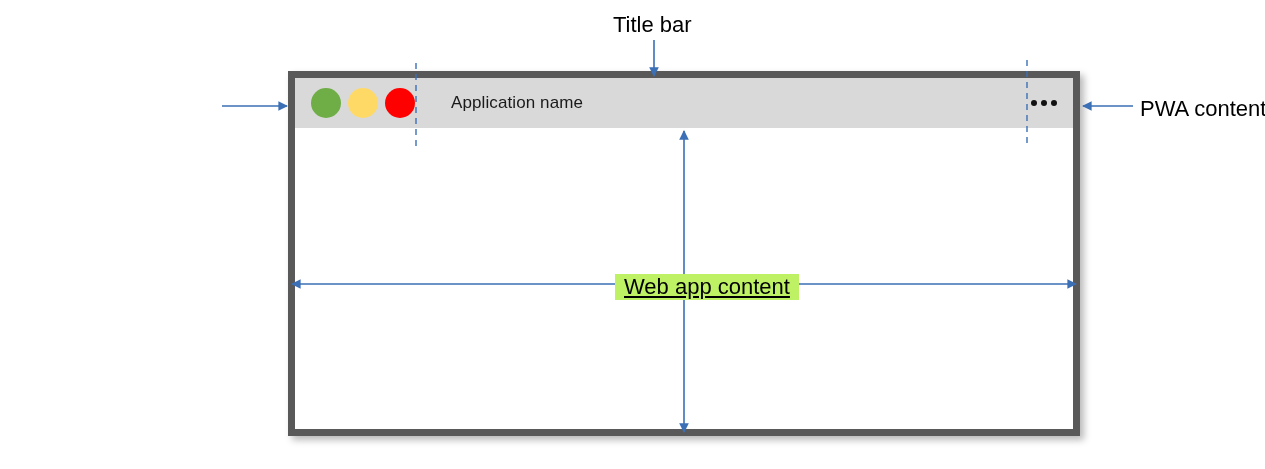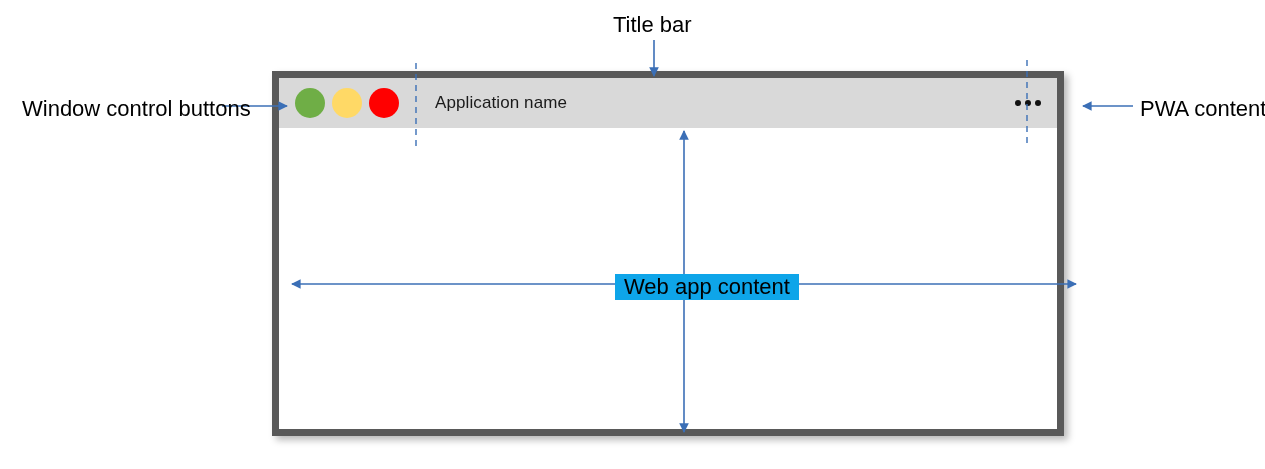--- a/index.html
+++ b/index.html
@@ -7,28 +7,28 @@
     width:1265px;height:469px;background:#ffffff;position:relative;
     font-family:"Liberation Sans", sans-serif;color:#000;overflow:hidden;
   }
   .stage{position:absolute;inset:0;}
 
   
   .anno{position:absolute;font-size:22px;line-height:1.2;color:#000;white-space:nowrap;}
   #anno-title-bar{left:613px;top:12px;}
   #anno-window-controls{left:22px;top:96px;}
   #anno-pwa{left:1140px;top:96px;}
-  #anno-webapp{left:615px;top:274px;background:#0ea5e9;padding:0 9px;}
+  #anno-webapp{left:615px;top:274px;background:#bef264;padding:0 9px;text-decoration:underline;}
 
   
   .overlay{position:absolute;left:0;top:0;width:1265px;height:469px;pointer-events:none;}
 
   
   .window{
-    position:absolute;left:272px;top:71px;width:792px;height:365px;
+    position:absolute;left:288px;top:71px;width:792px;height:365px;
     box-sizing:border-box;border:7px solid #595959;background:#ffffff;
     box-shadow:4px 4px 7px rgba(0,0,0,0.28);
     padding-left:28px;
   }
   .titlebar{
     position:absolute;left:0;top:0;right:0;height:50px;background:#D9D9D9;
     display:flex;align-items:center;
   }
   .traffic{display:flex;align-items:center;gap:7px;margin-left:16px;}
   .dot{width:30px;height:30px;border-radius:50%;display:block;}
@@ -85,19 +85,18 @@
     <line x1="1133" y1="106" x2="1083" y2="106" stroke="#3B6FB6" stroke-width="1.6" marker-end="url(#arrHead)"></line>
 
     <line x1="292" y1="284" x2="1076" y2="284" stroke="#3B6FB6" stroke-width="1.6" marker-start="url(#arrHead)" marker-end="url(#arrHead)"></line>
 
     <line x1="684" y1="284" x2="684" y2="131" stroke="#3B6FB6" stroke-width="1.6" marker-end="url(#arrHead)"></line>
     <line x1="684" y1="284" x2="684" y2="432" stroke="#3B6FB6" stroke-width="1.6" marker-end="url(#arrHead)"></line>
   </svg>
 
   <div class="anno" id="anno-title-bar">Title bar</div>
 
-  <div class="anno" id="anno-window-controls">Window control buttons</div>
 
   <div class="anno" id="anno-pwa">PWA content</div>
 
   <div class="anno" id="anno-webapp">Web app content</div>
 
 </div>
 
 </body></html>

